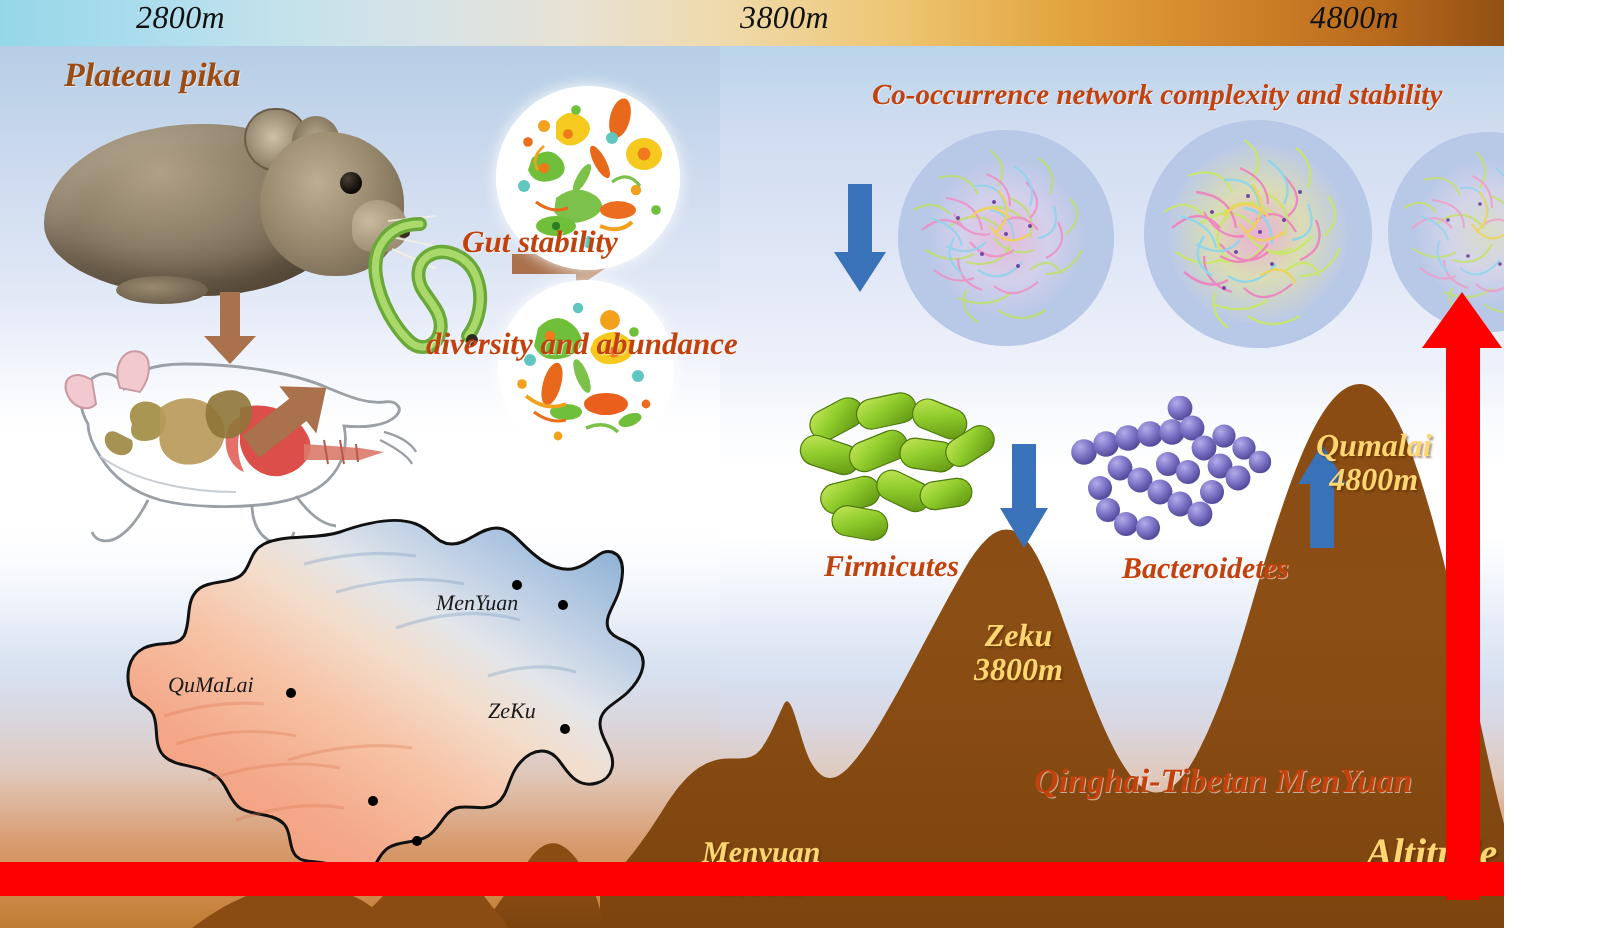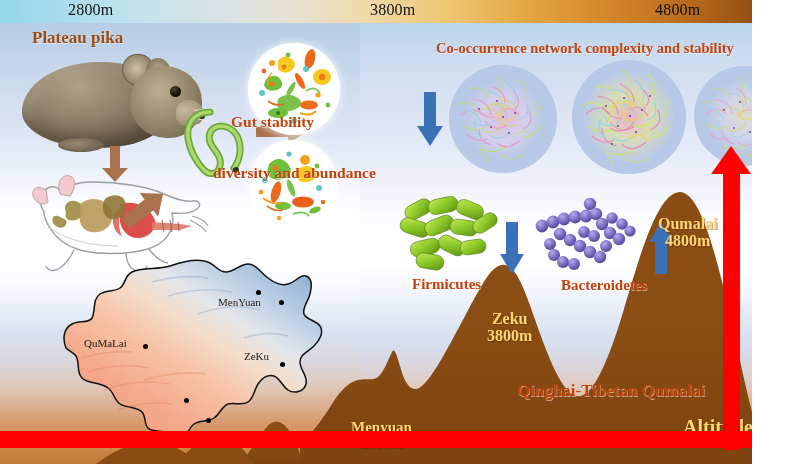--- a/index.html
+++ b/index.html
@@ -1,19 +1,20 @@
 <!DOCTYPE html>
 <html><head>
 <meta charset="utf-8">
 <style>
   html,body{margin:0;padding:0;background:#fff;}
   #stage{
     position:relative;width:752px;height:464px;overflow:hidden;
     font-family:"Liberation Serif","DejaVu Serif",serif;
     background:#ffffff;
+    font-style:italic;
   }
 
   
   .bg-sky{
     position:absolute;left:0;top:22px;width:800px;height:442px;
     background:linear-gradient(to bottom,
       #b9d4ea 0px,
       #cfdcf0 40px,
       #dfe6f6 105px,
       #eef1fa 160px,
@@ -635,20 +636,20 @@
   <div class="gold-label" style="left:487px;top:311px;font-size:16px;">
     <span>Zeku</span><br>
     <span>3800m</span>
   </div>
 
   <div class="gold-label" style="left:351px;top:420px;font-size:15px;">
     <span>Menyuan</span><br>
     <span>2800m</span>
   </div>
 
-  <div class="navy-title" style="left:517px;top:381px;font-size:17px;">Qinghai-Tibetan Qumalai</div>
+  <div class="navy-title" style="left:517px;top:381px;font-size:17px;">Qinghai-Tibetan MenYuan</div>
 
   <div class="gold-label" style="left:683px;top:417px;font-size:20px;">Altitude</div>
 
   <div class="red-arrow-v"></div>
   <div class="red-arrow-h"></div>
 
 </div>
 
 </body></html>

